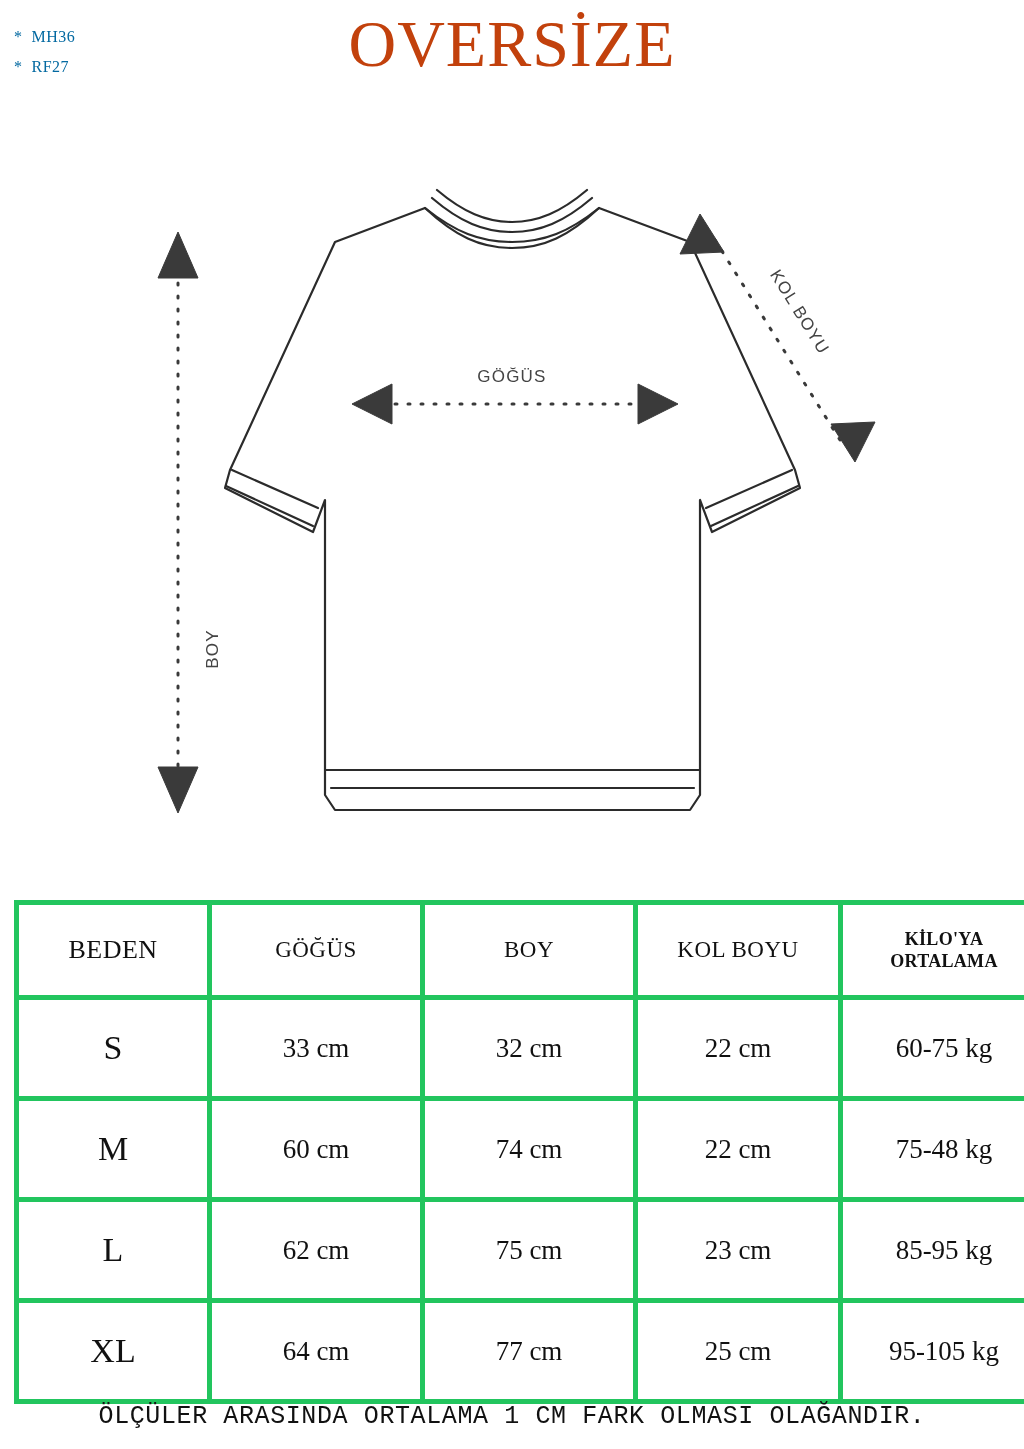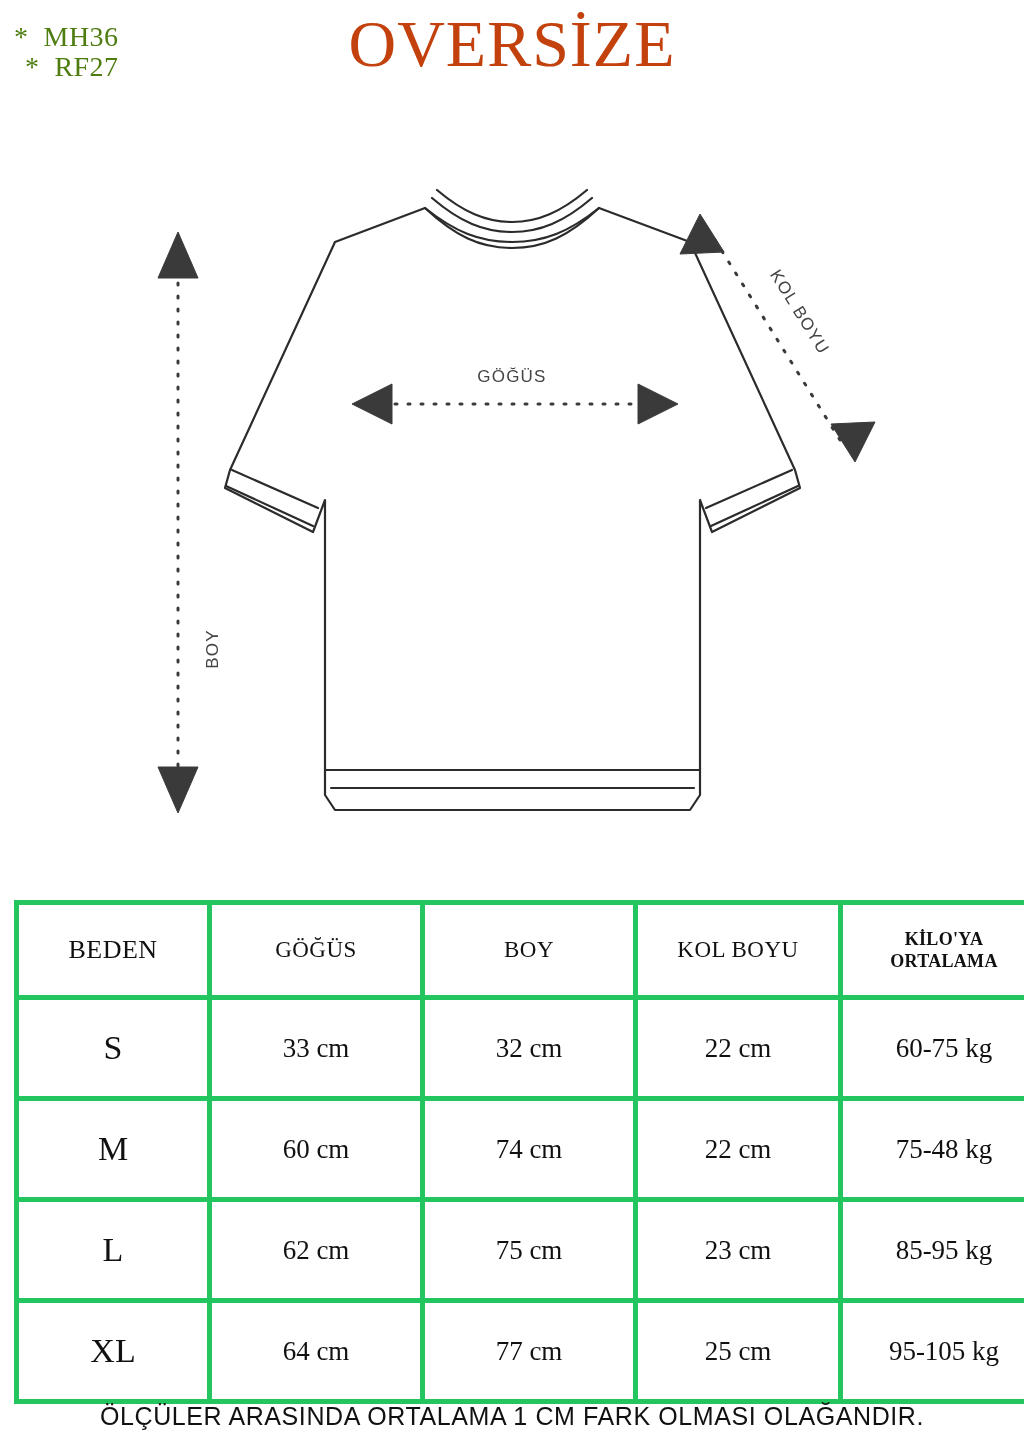--- a/index.html
+++ b/index.html
@@ -15,25 +15,24 @@
     color: #111111;
     overflow: hidden;
   }
 
   
   .codes {
     position: absolute;
     top: 22px;
     left: 14px;
     font-family: "Liberation Serif", serif;
-    font-size: 28px;
+    font-size: 16px;
     line-height: 30px;
     letter-spacing: 0.5px;
-    color: #4d7c0f;
-    text-align: right;
+    color: #0369a1;
   }
   .codes div { white-space: pre; }
 
   .title {
     position: absolute;
     top: 8px;
     left: 0;
     width: 1024px;
     text-align: center;
     font-family: "Liberation Serif", serif;
@@ -100,21 +99,21 @@
     border-top-left-radius: 26px;
     border-top-right-radius: 26px;
   }
 
   .footer-note {
     position: absolute;
     top: 1402px;
     left: 0;
     width: 1024px;
     text-align: center;
-    font-family: Liberation Sans, sans-serif;
+    font-family: Liberation Mono, monospace;
     font-size: 25px;
     letter-spacing: 0.6px;
     color: #111;
   }
 
   .meas-label {
     font-family: "Liberation Sans", sans-serif;
     font-size: 17px;
     fill: #444;
     letter-spacing: 1.2px;

